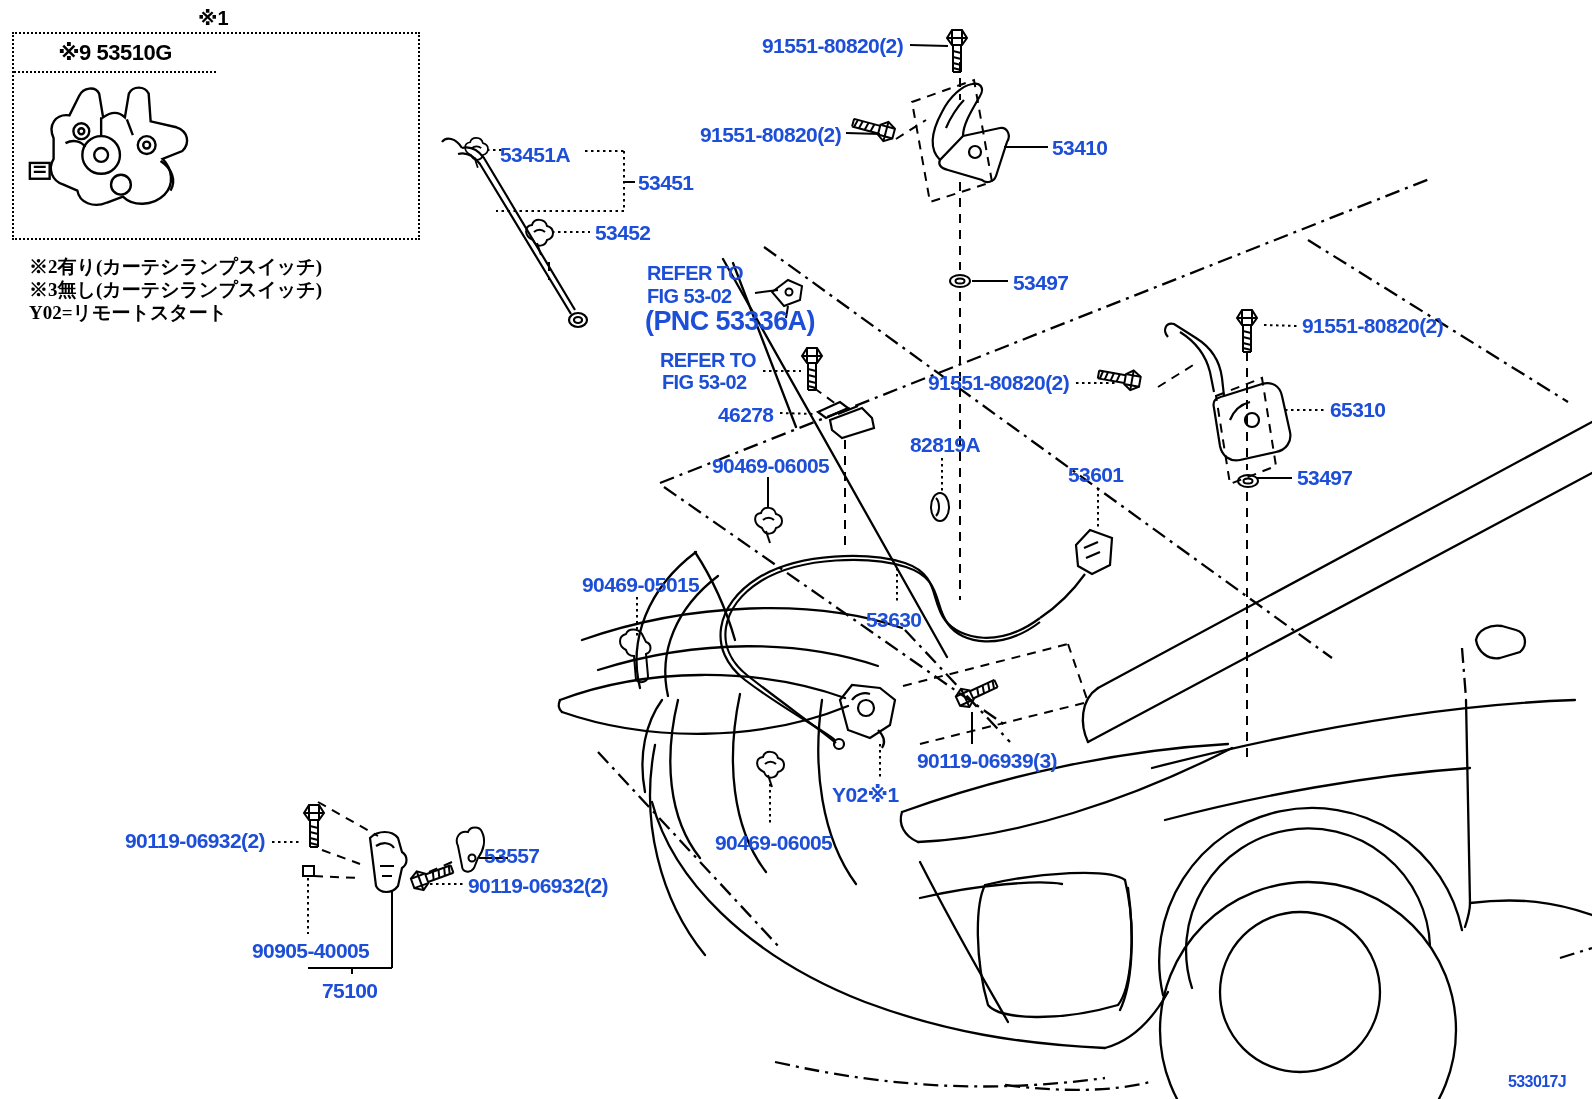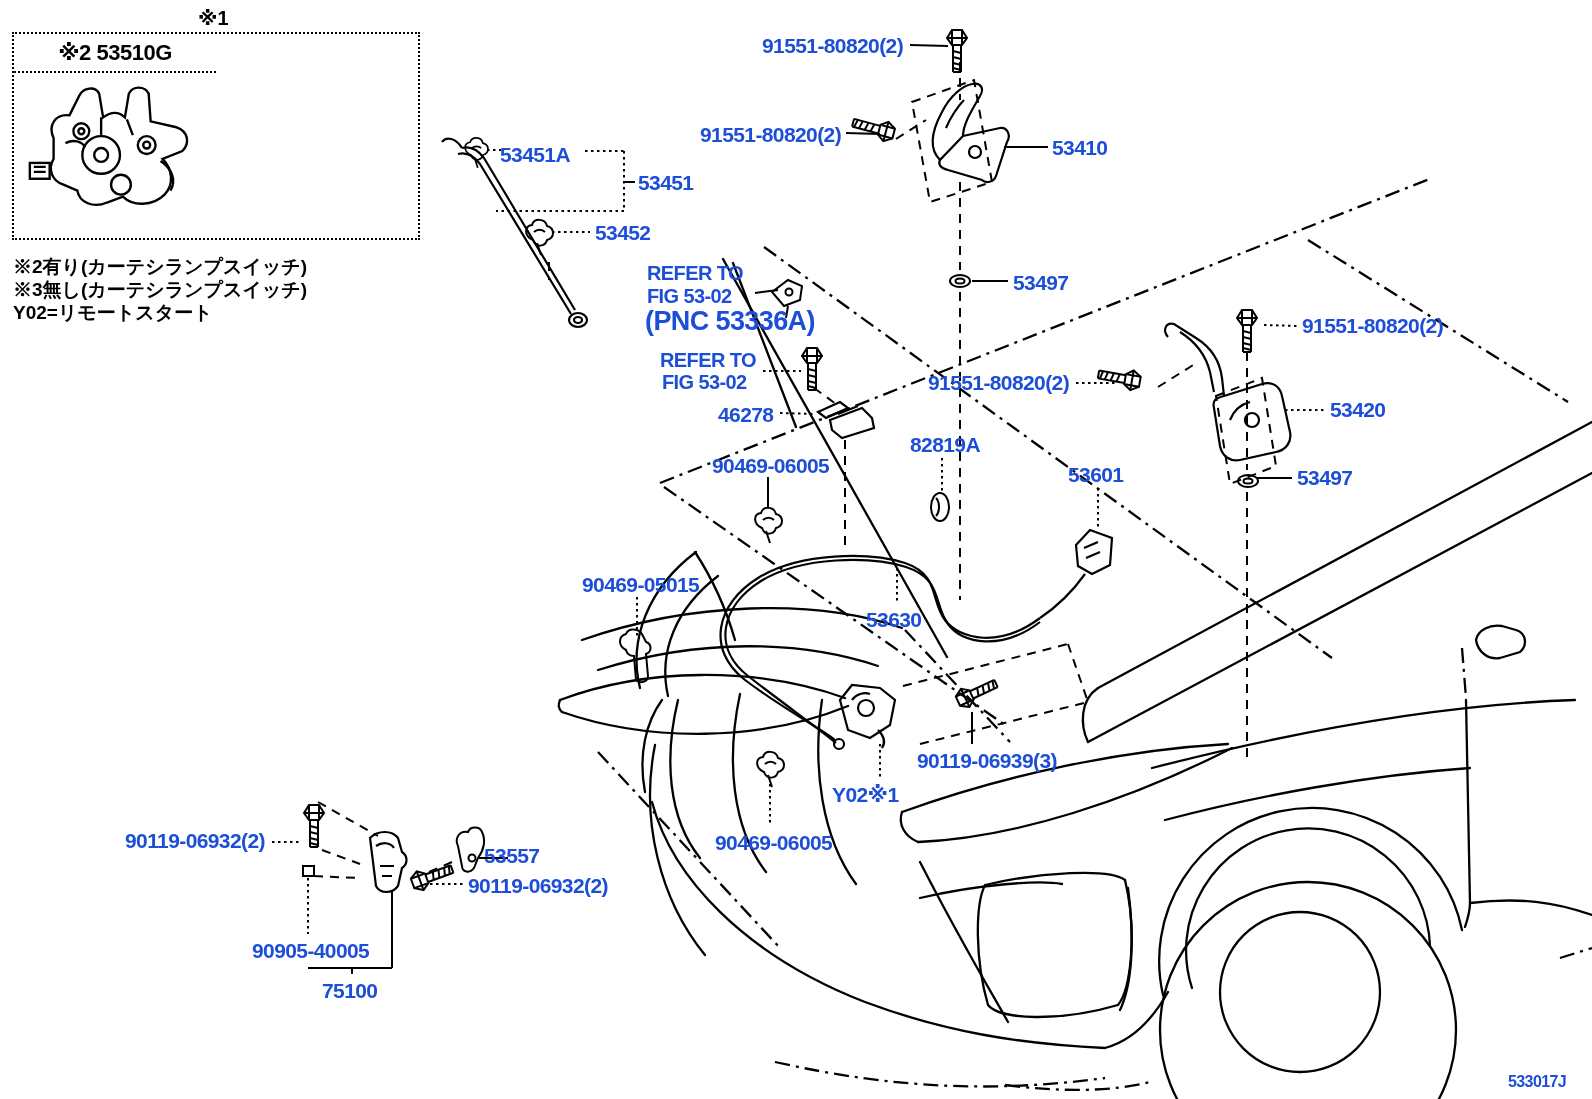--- a/index.html
+++ b/index.html
@@ -2,21 +2,21 @@
 <html><head>
 <meta charset="utf-8">
 <style>
   html,body{margin:0;padding:0;background:#fff;}
   #canvas{position:relative;width:1592px;height:1099px;background:#ffffff;overflow:hidden;
           font-family:"Liberation Sans","DejaVu Sans",sans-serif;color:#000;}
   svg{position:absolute;left:0;top:0;}
   .lbl{position:absolute;font-weight:bold;font-size:21px;letter-spacing:-0.6px;
        white-space:nowrap;line-height:1;color:#1d4ed8;
        font-family:"Liberation Sans","DejaVu Sans",sans-serif;}
-  .jp{font-family:Liberation Sans, sans-serif;letter-spacing:0;}
+  .jp{font-family:Liberation Serif, serif;letter-spacing:0;margin-left:16px;}
   #inset-box{position:absolute;left:12px;top:32px;width:408px;height:208px;
              border:2.5px dotted #000;box-sizing:border-box;}
   .inset-col{position:absolute;top:0;width:50%;height:100%;box-sizing:border-box;}
   .inset-col.right{left:50%;border-left:2.5px dotted #000;}
   .inset-col.left{left:0;}
   .inset-hdr{height:37px;border-bottom:2.5px dotted #000;display:flex;align-items:center;
              justify-content:center;font-weight:bold;font-size:22px;letter-spacing:-0.5px;
              font-family:"Liberation Sans","DejaVu Sans",sans-serif;}
   .inset-art{position:absolute;left:0;top:37px;width:100%;height:166px;}
   #inset-ref{position:absolute;left:198px;top:6px;font-size:20px;font-weight:bold;}
@@ -256,21 +256,21 @@
       <path d="M 818,412 L 840,402 L 848,408 L 826,418 Z"></path>
       <path d="M 830,420 L 862,408 L 872,418 L 874,428 L 842,438 L 832,430 Z"></path>
       <path d="M 838,414 L 858,406"></path>
     </g>
   </svg>
 
   <div id="inset-ref">※1</div>
 
   <div id="inset-box">
     <div class="inset-col left">
-      <div class="inset-hdr">※2 53510G</div>
+      <div class="inset-hdr">※9 53510G</div>
       <svg class="inset-art" viewBox="0 0 204 166">
         <use href="#lockplate" transform="translate(30,12)"></use>
         <g stroke="#000" fill="none" stroke-width="2.4">
           <rect x="16" y="92" width="20" height="16"></rect>
           <path d="M 20,96 L 32,96 M 20,101 L 32,101"></path>
         </g>
       </svg>
     </div>
   </div>
 
@@ -287,21 +287,21 @@
   <div class="lbl" style="left:638px;top:172px">53451</div>
   <div class="lbl" style="left:595px;top:222px">53452</div>
   <div class="lbl" style="left:647px;top:263px;font-size:20px">REFER TO</div>
   <div class="lbl" style="left:647px;top:286px;font-size:20px">FIG 53-02</div>
   <div class="lbl" style="left:645px;top:308px;font-size:27px">(PNC 53336A)</div>
   <div class="lbl" style="left:1013px;top:272px">53497</div>
   <div class="lbl" style="left:1302px;top:315px">91551-80820(2)</div>
   <div class="lbl" style="left:660px;top:350px;font-size:20px">REFER TO</div>
   <div class="lbl" style="left:662px;top:372px;font-size:20px">FIG 53-02</div>
   <div class="lbl" style="left:928px;top:372px">91551-80820(2)</div>
-  <div class="lbl" style="left:1330px;top:399px">53420</div>
+  <div class="lbl" style="left:1330px;top:399px">65310</div>
   <div class="lbl" style="left:718px;top:404px">46278</div>
   <div class="lbl" style="left:910px;top:434px">82819A</div>
   <div class="lbl" style="left:712px;top:455px">90469-06005</div>
   <div class="lbl" style="left:1068px;top:464px">53601</div>
   <div class="lbl" style="left:1297px;top:467px">53497</div>
   <div class="lbl" style="left:582px;top:574px">90469-05015</div>
   <div class="lbl" style="left:866px;top:609px">53630</div>
   <div class="lbl" style="left:917px;top:750px">90119-06939(3)</div>
   <div class="lbl" style="left:832px;top:784px">Y02※1</div>
   <div class="lbl" style="left:715px;top:832px">90469-06005</div>

